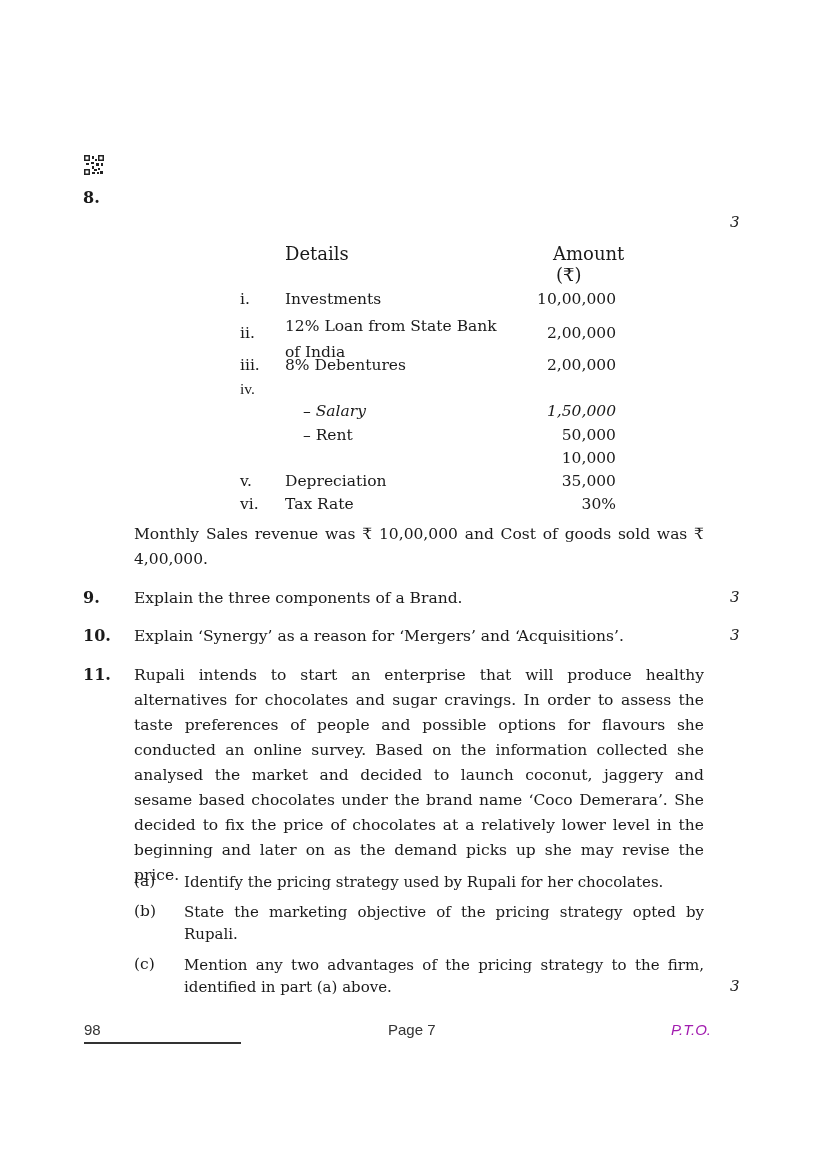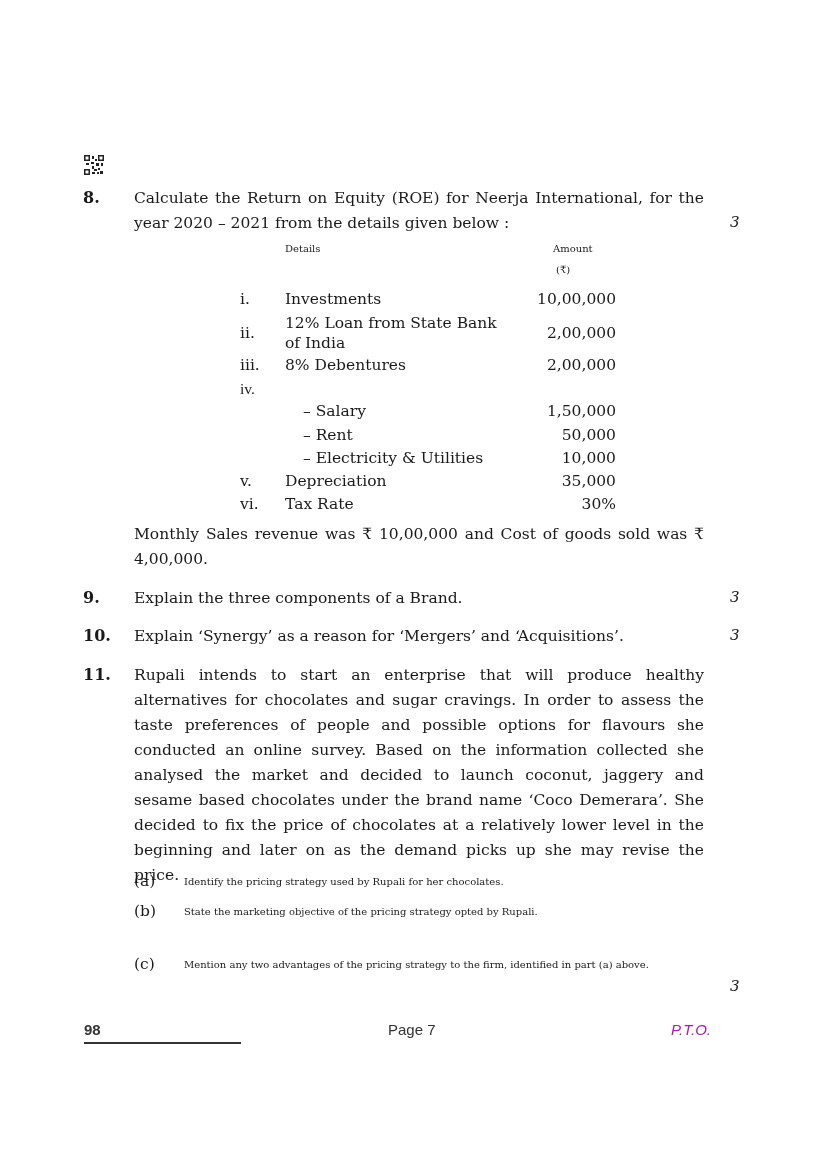--- a/index.html
+++ b/index.html
@@ -4,32 +4,32 @@
 <style>
   html, body { margin: 0; padding: 0; background: #ffffff; }
   body { width: 827px; height: 1169px; position: relative; overflow: hidden;
          font-family: "DejaVu Serif", "Liberation Serif", serif; color: #1a1a1a; }
   .page { position: absolute; left: 0; top: 0; width: 827px; height: 1169px; }
   .qr { position: absolute; left: 84px; top: 155px; width: 20px; height: 20px; }
   .qnum { position: absolute; left: 83px; font-weight: bold; font-size: 16px; }
   .qtext { position: absolute; left: 134px; width: 570px; font-size: 15.5px; line-height: 25px;
            text-align: justify; }
   .marks { position: absolute; left: 730px; font-style: italic; font-size: 15px; }
-  .tbl-head { position: absolute; font-size: 10px; }
+  .tbl-head { position: absolute; font-size: 18px; }
   .row { position: absolute; left: 240px; width: 376px; height: 23px; font-size: 15.5px; line-height: 23px; }
   .row .rn { position: absolute; left: 0; }
   .row .rd { position: absolute; left: 45px; }
   .row .rd.sub { left: 63px; }
   .row .ra { position: absolute; right: 0; }
   .row.two { height: 40px; }
-  .row.two .rd { line-height: 20px; }
+  .row.two .rd { line-height: 26px; }
   .row.two .rn, .row.two .ra { top: 9px; }
   .sub-label { position: absolute; left: 134px; font-size: 15.5px; }
-  .sub-text { position: absolute; left: 184px; width: 520px; font-size: 10px; line-height: 22px; text-align: justify; }
-  .footer-num { position: absolute; left: 84px; top: 1021px; font-family: "Liberation Sans", sans-serif; font-size: 15px; color: #333; font-weight: bold; }
+  .sub-text { position: absolute; left: 184px; width: 520px; font-size: 15px; line-height: 22px; text-align: justify; }
+  .footer-num { position: absolute; left: 84px; top: 1021px; font-family: "Liberation Sans", sans-serif; font-size: 15px; color: #333; }
   .footer-line { position: absolute; left: 84px; top: 1042px; width: 157px; height: 2px; background: #333; }
   .footer-page { position: absolute; left: 388px; top: 1021px; font-family: "Liberation Sans", sans-serif; font-size: 15px; color: #333; }
   .footer-pto { position: absolute; left: 671px; top: 1021px; font-family: "Liberation Sans", sans-serif; font-size: 15px; font-style: italic; color: #a21caf; }
 </style>
 </head>
 <body>
 
 <div class="page">
 
   <svg class="qr" viewBox="0 0 20 20">
@@ -47,21 +47,20 @@
       <rect x="17" y="8" width="2" height="3" fill="#222"></rect>
     <rect x="8" y="11" width="2" height="3" fill="#222"></rect>
       <rect x="10" y="14" width="3" height="2" fill="#222"></rect>
     <rect x="14" y="13" width="2" height="2" fill="#222"></rect>
       <rect x="16" y="16" width="3" height="3" fill="#222"></rect>
     <rect x="8" y="17" width="3" height="2" fill="#222"></rect>
       <rect x="13" y="17" width="2" height="2" fill="#222"></rect>
   </svg>
 
   <div class="qnum" style="top:188px;">8.</div>
-  <div class="qtext" style="top:186px;">Calculate the Return on Equity (ROE) for Neerja International, for the year 2020 – 2021 from the details given below :</div>
   <div class="marks" style="top:213px;">3</div>
 
   <div>
     <div class="tbl-head" style="left:285px; top:243px;">Details</div>
     <div class="tbl-head" style="left:537px; top:243px;margin-left:16px;">Amount</div>
     <div class="tbl-head" style="left:556px; top:264px;">(₹)</div>
 
     <div class="row" style="top:288px;">
       <span class="rn">i.</span>
       <span class="rd">Investments</span>
@@ -74,30 +73,29 @@
     </div>
     <div class="row" style="top:354px;text-align:center;">
       <span class="rn">iii.</span>
       <span class="rd">8% Debentures</span>
       <span class="ra">2,00,000</span>
     </div>
     <div class="row" style="top:377px;font-family:Liberation Serif, serif;">
       <span class="rn">iv.</span>
       <span class="ra"></span>
     </div>
-    <div class="row" style="top:400px;">
+    <div class="row" style="top:400px;font-style:italic;">
       <span class="rd sub">– Salary</span>
       <span class="ra">1,50,000</span>
     </div>
     <div class="row" style="top:424px;">
       <span class="rd sub">– Rent</span>
       <span class="ra">50,000</span>
     </div>
     <div class="row" style="top:447px;">
-      <span class="rd sub">– Electricity &amp; Utilities</span>
       <span class="ra">10,000</span>
     </div>
     <div class="row" style="top:470px;">
       <span class="rn">v.</span>
       <span class="rd">Depreciation</span>
       <span class="ra">35,000</span>
     </div>
     <div class="row" style="top:493px;">
       <span class="rn">vi.</span>
       <span class="rd">Tax Rate</span>

